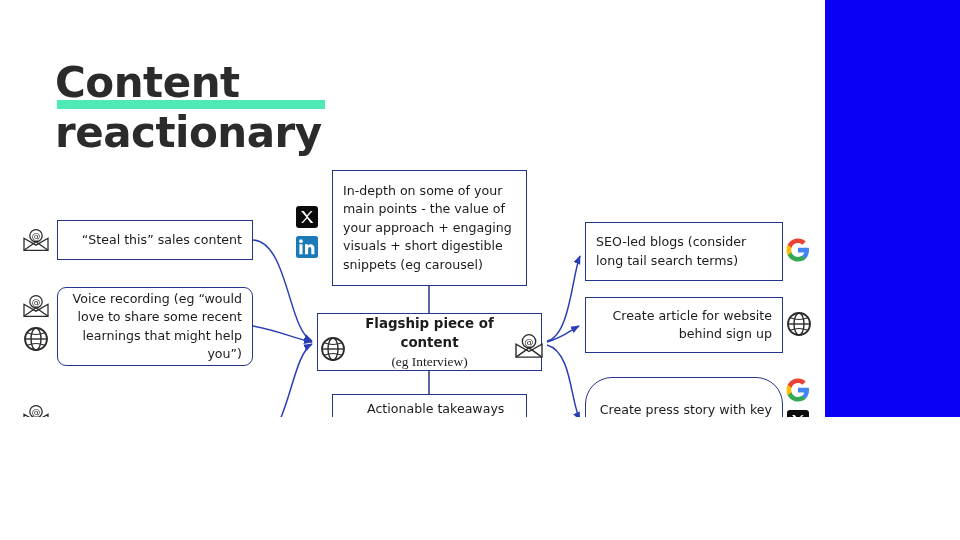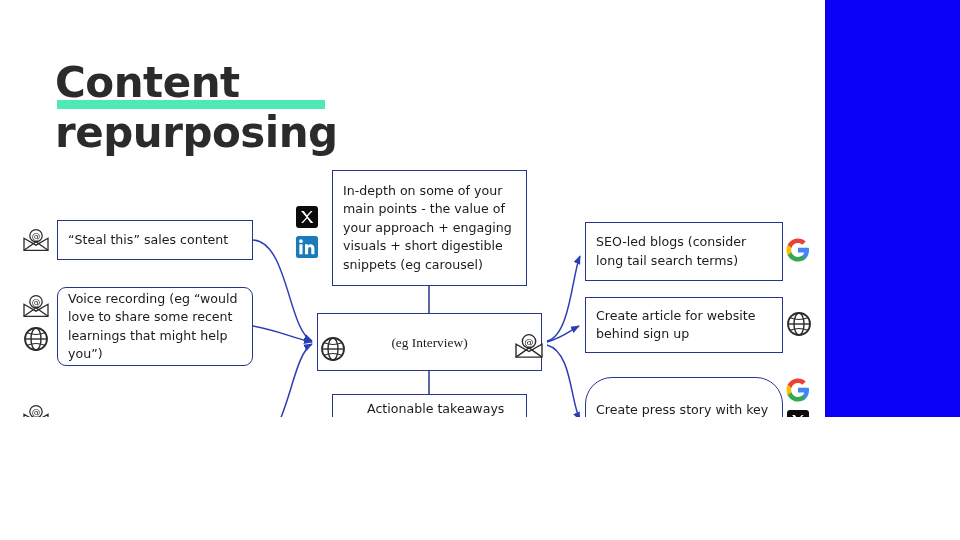--- a/index.html
+++ b/index.html
@@ -68,21 +68,21 @@
     background: #ffffff;
     color: #1c1c1c;
     font-family: "DejaVu Sans", sans-serif;
     font-size: 12.6px;
     line-height: 18.5px;
     display: flex;
     flex-direction: column;
     justify-content: center;
   }
   .node .txt { padding: 4px 10px; }
-  .node.center-text .txt { text-align: left; }
+  .node.center-text .txt { text-align: right; }
   .node.left-text  .txt { text-align: left; }
 
   
   #node-steal       { left: 57px;  top: 220px; width: 196px; height: 40px; }
   #node-voice       { left: 57px;  top: 287px; width: 196px; height: 79px; border-radius: 9px; }
   #node-alerts      { left: 57px;  top: 390px; width: 196px; height: 116px; }
   #node-indepth     { left: 332px; top: 170px; width: 195px; height: 116px; }
   #node-flagship    { left: 317px; top: 313px; width: 225px; height: 58px; }
   #node-actionable  { left: 332px; top: 394px; width: 195px; height: 122px; padding-left: 24px; }
   #node-seo         { left: 585px; top: 222px; width: 198px; height: 59px; justify-content: center; }
@@ -124,21 +124,21 @@
   <div id="brand-panel"></div>
   <svg id="brand-logo" viewBox="0 0 100 100">
     <path d="M16 14 L33 9 L33 68 Q33 80 43 80 Q53 80 53 68 L53 9 L70 4 L70 66
              Q70 93 43 93 Q16 93 16 66 Z" fill="#ffffff"></path>
     <path d="M58 12 L76 7 Q95 12 95 35 Q95 58 76 63 L70 65 L70 50 L74 49
              Q82 46 82 35 Q82 24 74 22 L70 21 L70 95 L58 98 Z" fill="#ffffff"></path>
   </svg>
 
   <div id="title-block">
     <div class="title-line">Content</div>
-    <div class="title-line">repurposing</div>
+    <div class="title-line">reactionary</div>
   </div>
   <div id="title-rule"></div>
 
   <svg id="links">
     <defs>
       <marker id="arrow" viewBox="0 0 10 10" refX="9" refY="5" markerWidth="6" markerHeight="6" orient="auto-start-reverse">
         <path d="M0,1 L10,5 L0,9 z" fill="#2b3fb5"></path>
       </marker>
     </defs>
     <g fill="none" stroke="#2b3fb5" stroke-width="1.5" marker-end="url(#arrow)">
@@ -215,20 +215,21 @@
     <svg class="icon" width="22" height="22" viewBox="0 0 22 22">
       <rect x="0" y="0" width="22" height="22" rx="2.5" fill="#1b7bb8"></rect>
       <rect x="3.4" y="8.3" width="3.1" height="10" fill="#ffffff"></rect>
       <circle cx="4.95" cy="5.2" r="1.85" fill="#ffffff"></circle>
       <path d="M9 8.3 L11.9 8.3 L11.9 9.7 Q13 8 15 8.3 Q18.4 8.7 18.4 12.4 L18.4 18.3 L15.3 18.3 L15.3 12.9 Q15.3 11 13.8 11 Q12.1 11 12.1 13 L12.1 18.3 L9 18.3 Z" fill="#ffffff"></path>
     </svg>
   </div>
 
   <div class="node" id="node-flagship">
     <div class="txt">
+      <div class="flagship-title">Flagship piece of content</div>
       <div class="flagship-sub">(eg Interview)</div>
     </div>
   </div>
   <svg id="flagship-globe" width="26" height="26" viewBox="0 0 26 26">
     <circle cx="13" cy="13" r="11" fill="none" stroke="#2b2b2b" stroke-width="1.8"></circle>
     <ellipse cx="13" cy="13" rx="5" ry="11" fill="none" stroke="#2b2b2b" stroke-width="1.4"></ellipse>
     <line x1="2" y1="13" x2="24" y2="13" stroke="#2b2b2b" stroke-width="1.4"></line>
     <path d="M4.2 6.8 Q13 10.2 21.8 6.8" fill="none" stroke="#2b2b2b" stroke-width="1.2"></path>
     <path d="M4.2 19.2 Q13 15.8 21.8 19.2" fill="none" stroke="#2b2b2b" stroke-width="1.2"></path>
   </svg>

